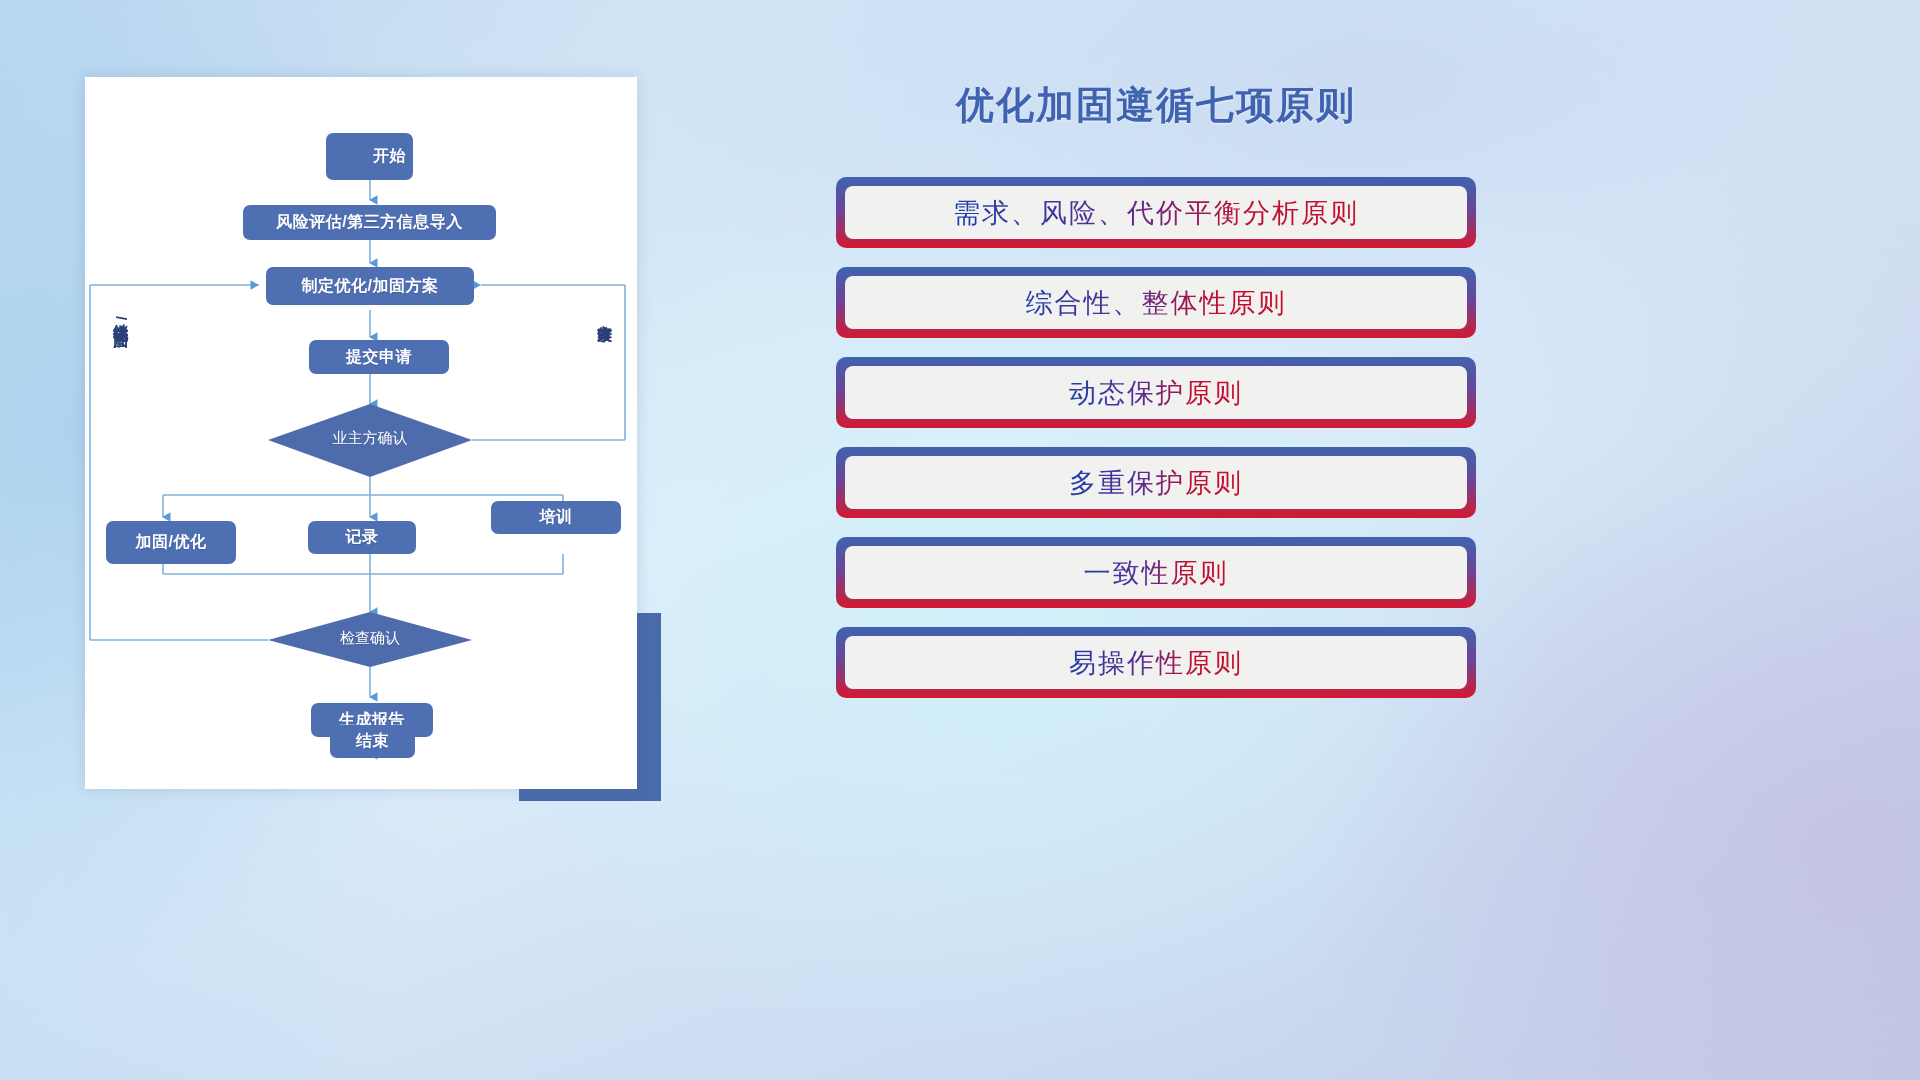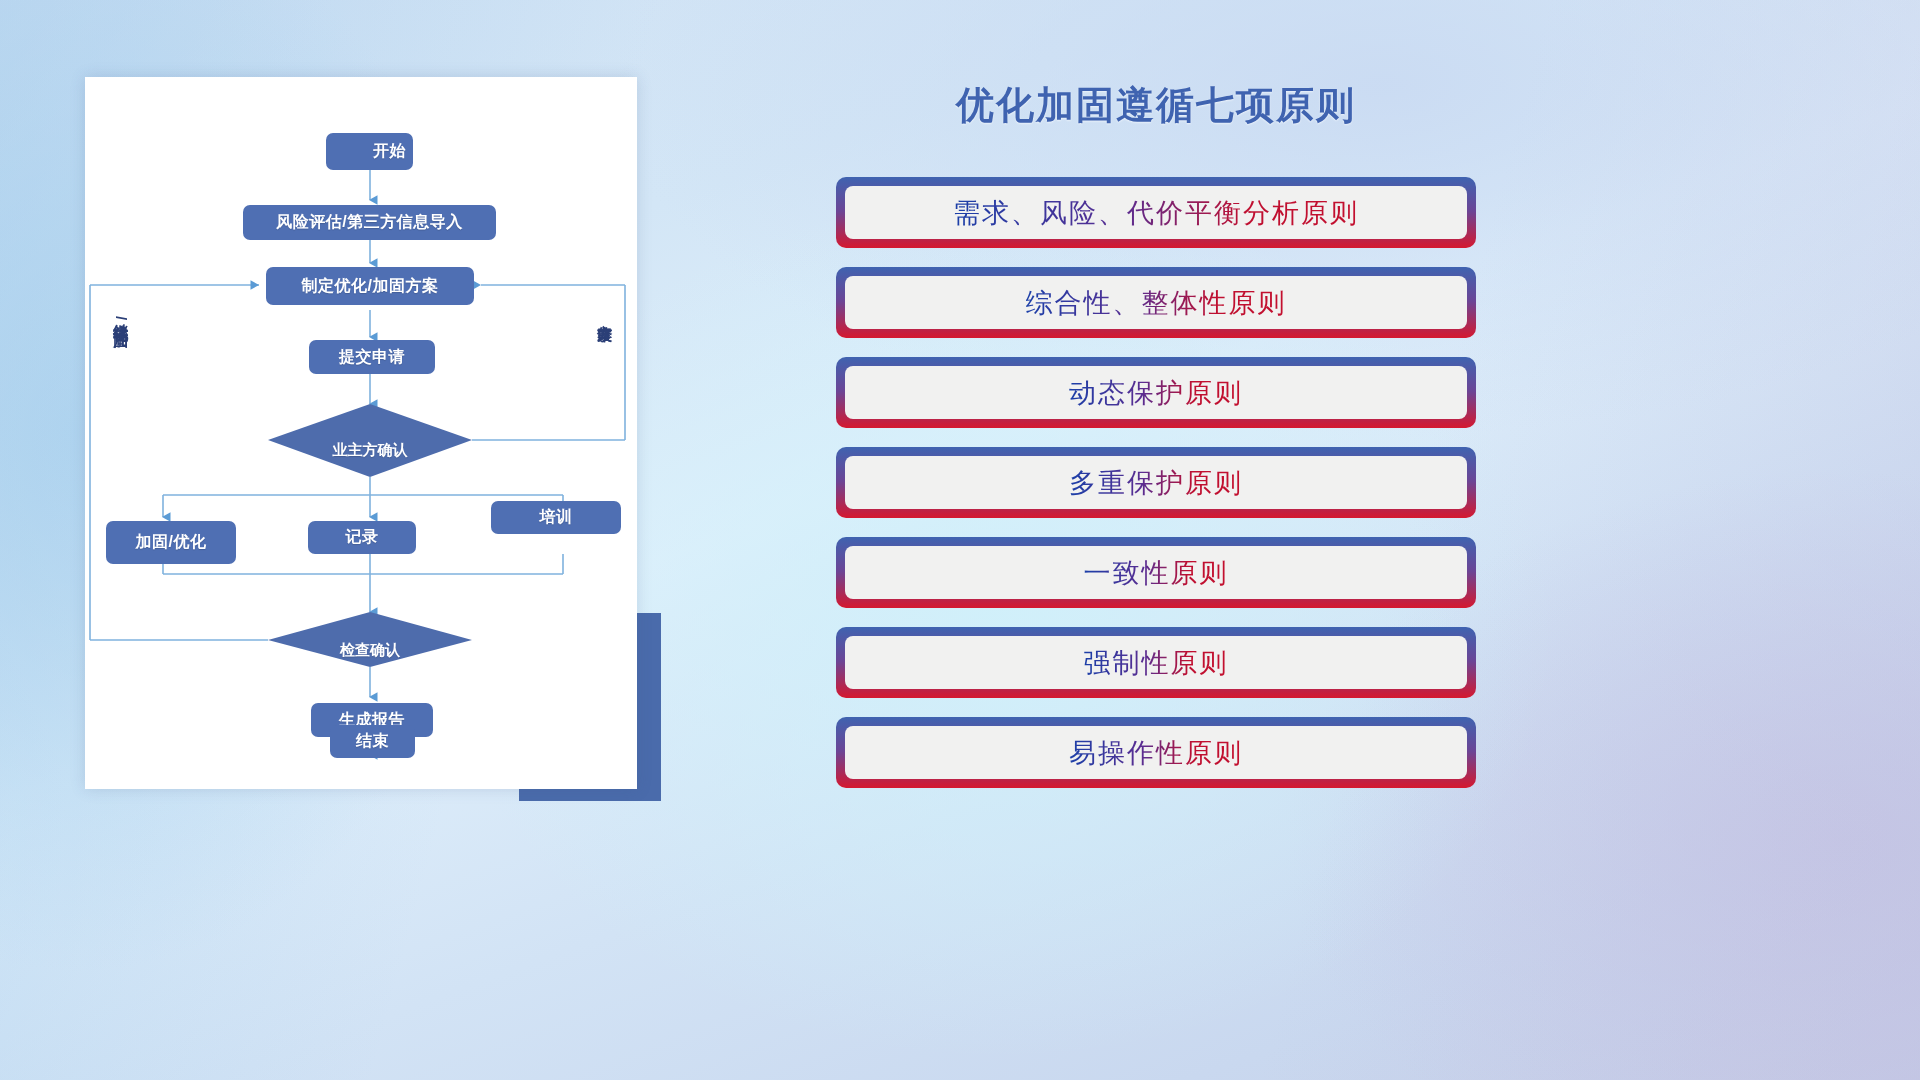--- a/index.html
+++ b/index.html
@@ -59,24 +59,23 @@
     display: flex;
     align-items: center;
     justify-content: center;
     white-space: nowrap;
     letter-spacing: 0.5px;
     text-shadow: 0 1px 1px rgba(0,0,0,0.15);
   }
   .diamond-label {
     position: absolute;
     color: #ffffff;
-    font-weight: bold;
+    font-weight: normal;
     white-space: nowrap;
     text-shadow: 0 1px 1px rgba(0,0,0,0.15);
-    margin-top: 12px;
   }
   .vlabel {
     position: absolute;
     writing-mode: vertical-rl;
     text-orientation: upright;
     color: #2b3f77;
     font-weight: bold;
     font-size: 15px;
     letter-spacing: 1px;
     line-height: 1.05;
@@ -188,33 +187,33 @@
 
       <line x1="387" y1="363" x2="540" y2="363"></line>
       <line x1="540" y1="363" x2="540" y2="208"></line>
       <line x1="540" y1="208" x2="396" y2="208" marker-end="url(#arrL)"></line>
     </g>
 
     <polygon points="285,327 387,363 285,400 183,363" fill="#4e6cac"></polygon>
     <polygon points="285,535 387,563 285,590 183,563" fill="#4e6cac"></polygon>
   </svg>
 
-  <div class="nodebox" style="left:241px; top:56px; width:87px; height:37px; font-size:16px;padding-left:40px;">
+  <div class="nodebox" style="left:241px; top:56px; width:87px; height:47px; font-size:16px;padding-left:40px;">
     <span>开始</span>
   </div>
 
   <div class="nodebox" style="left:158px; top:128px; width:253px; height:35px; font-size:16px;">
     <span>风险评估/第三方信息导入</span>
   </div>
 
   <div class="nodebox" style="left:181px; top:190px; width:208px; height:38px; font-size:16px;">
     <span>制定优化/加固方案</span>
   </div>
 
-  <div class="nodebox" style="left:224px; top:263px; width:126px; height:34px; font-size:16px;">
+  <div class="nodebox" style="left:224px; top:263px; width:140px; height:34px; font-size:16px;">
     <span>提交申请</span>
   </div>
 
   <div class="diamond-label" style="left:183px; top:352px; width:204px; text-align:center; font-size:15px;">
     <span>业主方确认</span>
   </div>
 
   <div class="nodebox" style="left:21px; top:444px; width:130px; height:43px; font-size:16px;">
     <span>加固/优化</span>
   </div>
@@ -278,25 +277,20 @@
         <span class="principle-text">多重保护原则</span>
       </div>
     </div>
 
     <div class="principle-card">
       <div class="principle-card-inner">
         <span class="principle-text">一致性原则</span>
       </div>
     </div>
 
-    <div class="principle-card">
-      <div class="principle-card-inner">
-        <span class="principle-text">强制性原则</span>
-      </div>
-    </div>
 
     <div class="principle-card">
       <div class="principle-card-inner">
         <span class="principle-text">易操作性原则</span>
       </div>
     </div>
 
   </div>
 </div>
 

